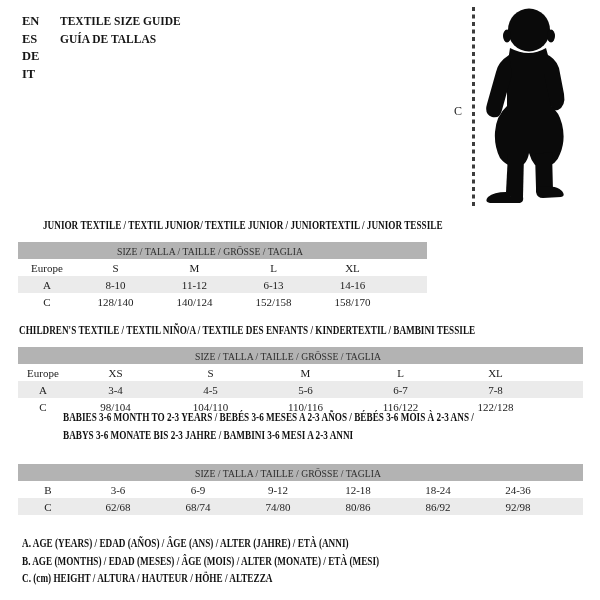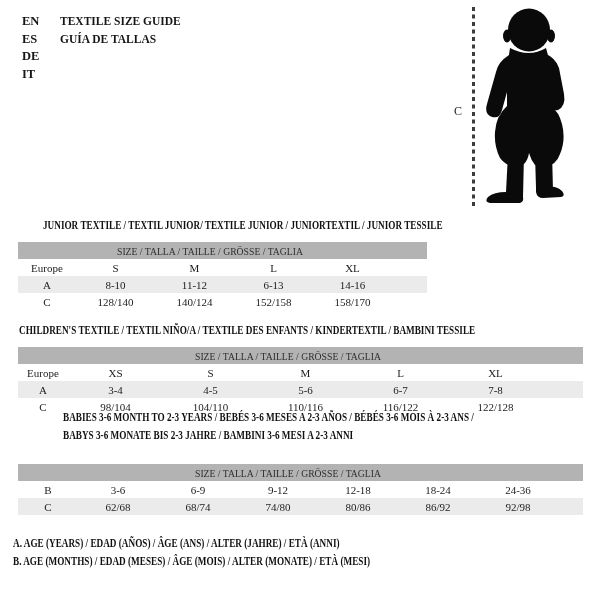--- a/index.html
+++ b/index.html
@@ -26,21 +26,21 @@
   .table-host { position:absolute; }
   table.size-table { border-collapse:collapse; table-layout:fixed; border-spacing:0;
                      font-size:11px; color:#1c1c1c; }
   table.size-table td { height:17px; padding:0; text-align:center; vertical-align:middle;
                         white-space:nowrap; overflow:hidden; }
   td.size-bar { background:var(--table-header-bg,#b3b3b3); text-align:left; padding-left:4px;
                 color:#2e2e2e; }
   td.row-label { text-align:left; padding-left:4px; }
   tr.shaded td { background:var(--row-shaded-bg,#ebebeb); }
   
-  .footnotes { position:absolute; left:13px; top:535px; }
+  .footnotes { position:absolute; left:22px; top:535px; }
   .foot-line { font-weight:bold; font-size:11.5px; line-height:17.5px; white-space:nowrap; color:#111; }
 </style>
 </head>
 <body>
 
 <div class="page">
 
   <div class="langs">
     <div class="lang-row">
       <span class="lang-code">EN</span>
@@ -214,15 +214,16 @@
             <td>92/98</td>
             <td></td>
           </tr>
         </tbody>
       </table>
     </div>
 
   <div class="footnotes">
     <div class="foot-line"><span class="sx80">A. AGE (YEARS) / EDAD (AÑOS) / ÂGE (ANS) / ALTER (JAHRE) / ETÀ (ANNI)</span></div>
     <div class="foot-line"><span class="sx80">B. AGE (MONTHS) / EDAD (MESES) / ÂGE (MOIS) / ALTER (MONATE) / ETÀ (MESI)</span></div>
+    <div class="foot-line"><span class="sx80">C. (cm) HEIGHT / ALTURA / HAUTEUR / HÖHE / ALTEZZA</span></div>
   </div>
 
 </div>
 
 </body></html>

